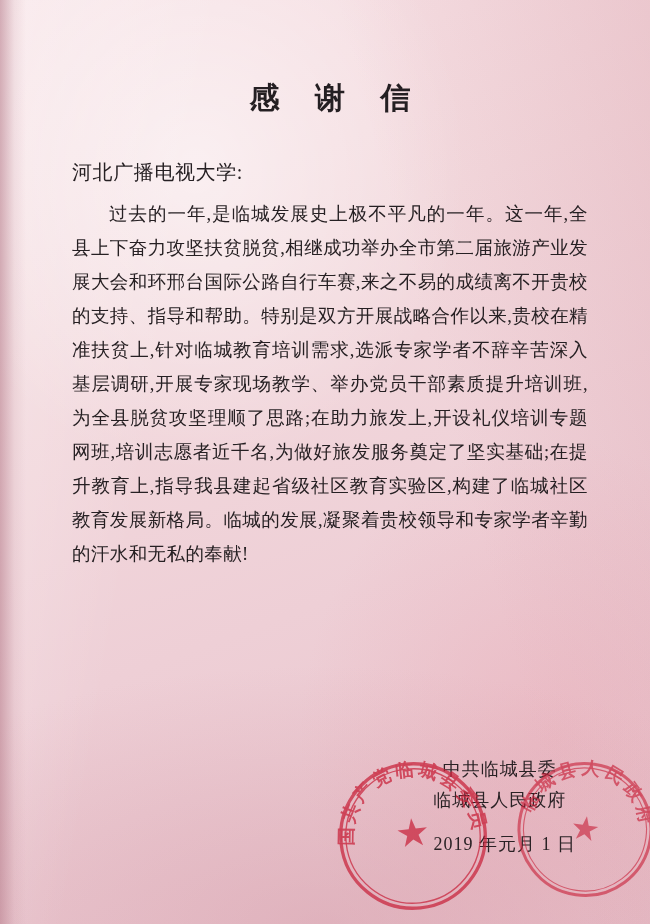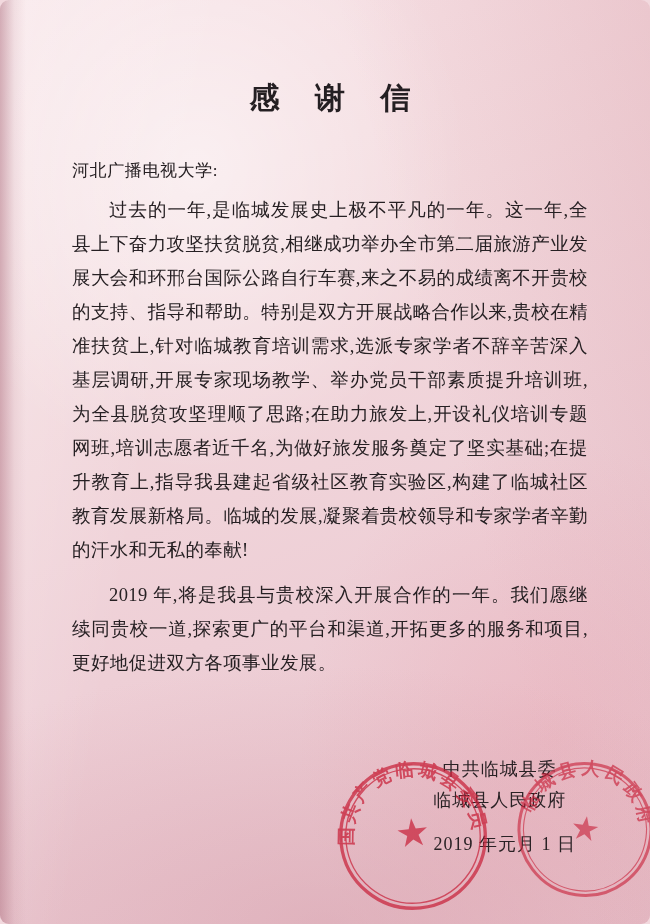--- a/index.html
+++ b/index.html
@@ -16,21 +16,20 @@
   #page {
     position: relative;
     width: 650px;
     height: 924px;
     box-sizing: border-box;
     background:
       radial-gradient(ellipse 70% 55% at 30% 18%, rgba(255,255,255,0.55) 0%, rgba(255,255,255,0.0) 60%),
       radial-gradient(ellipse 60% 50% at 85% 80%, rgba(233,168,180,0.45) 0%, rgba(233,168,180,0) 65%),
       linear-gradient(160deg, #f7e2e6 0%, #f3dade 30%, #eecfd6 62%, #e8c3cc 100%);
     overflow: hidden;
-    border-radius: 9px;
   }
   
   #page::before {
     content: "";
     position: absolute;
     inset: 0;
     background:
       linear-gradient(100deg, rgba(255,255,255,0.30) 0%, rgba(255,255,255,0) 28%),
       linear-gradient(255deg, rgba(214,150,163,0.30) 0%, rgba(214,150,163,0) 35%),
       radial-gradient(ellipse 120% 40% at 50% 100%, rgba(205,140,155,0.35), rgba(205,140,155,0) 70%);
@@ -55,21 +54,21 @@
     font-size: 30px;
     font-weight: bold;
     letter-spacing: 14px;
     color: #241f22;
     margin: 78px 0 0 0;
     text-indent: 14px;
     font-family: "Liberation Serif", "DejaVu Serif", serif;
   }
   .salutation {
     margin: 40px 0 0 0;
-    font-size: 17px;
+    font-size: 20px;
     color: #262023;
     letter-spacing: 0.6px;
   }
   .para {
     margin: 11px 0 0 0;
     font-size: 18.5px;
     line-height: 34px;
     color: #262023;
     text-indent: 2em;
     text-align: justify;
@@ -127,21 +126,20 @@
 
 <div id="page">
 
   <div class="content">
 
     <h1 class="doc-title">感 谢 信</h1>
 
     <div class="salutation">河北广播电视大学:</div>
 
     <p class="para">过去的一年,是临城发展史上极不平凡的一年。这一年,全县上下奋力攻坚扶贫脱贫,相继成功举办全市第二届旅游产业发展大会和环邢台国际公路自行车赛,来之不易的成绩离不开贵校的支持、指导和帮助。特别是双方开展战略合作以来,贵校在精准扶贫上,针对临城教育培训需求,选派专家学者不辞辛苦深入基层调研,开展专家现场教学、举办党员干部素质提升培训班,为全县脱贫攻坚理顺了思路;在助力旅发上,开设礼仪培训专题网班,培训志愿者近千名,为做好旅发服务奠定了坚实基础;在提升教育上,指导我县建起省级社区教育实验区,构建了临城社区教育发展新格局。临城的发展,凝聚着贵校领导和专家学者辛勤的汗水和无私的奉献!</p>
-    <p class="para">2019 年,将是我县与贵校深入开展合作的一年。我们愿继续同贵校一道,探索更广的平台和渠道,开拓更多的服务和项目,更好地促进双方各项事业发展。</p>
 
   </div>
 
   <div class="seal">
     <svg viewBox="0 0 200 200" xmlns="http://www.w3.org/2000/svg">
       <g transform="rotate(-6 100 100)" fill="none" stroke="#c8223a" stroke-width="4" opacity="0.9">
         <circle cx="100" cy="100" r="86"></circle>
         <circle cx="100" cy="100" r="80" stroke-width="1.6"></circle>
       </g>
       <g transform="rotate(-6 100 100)">

